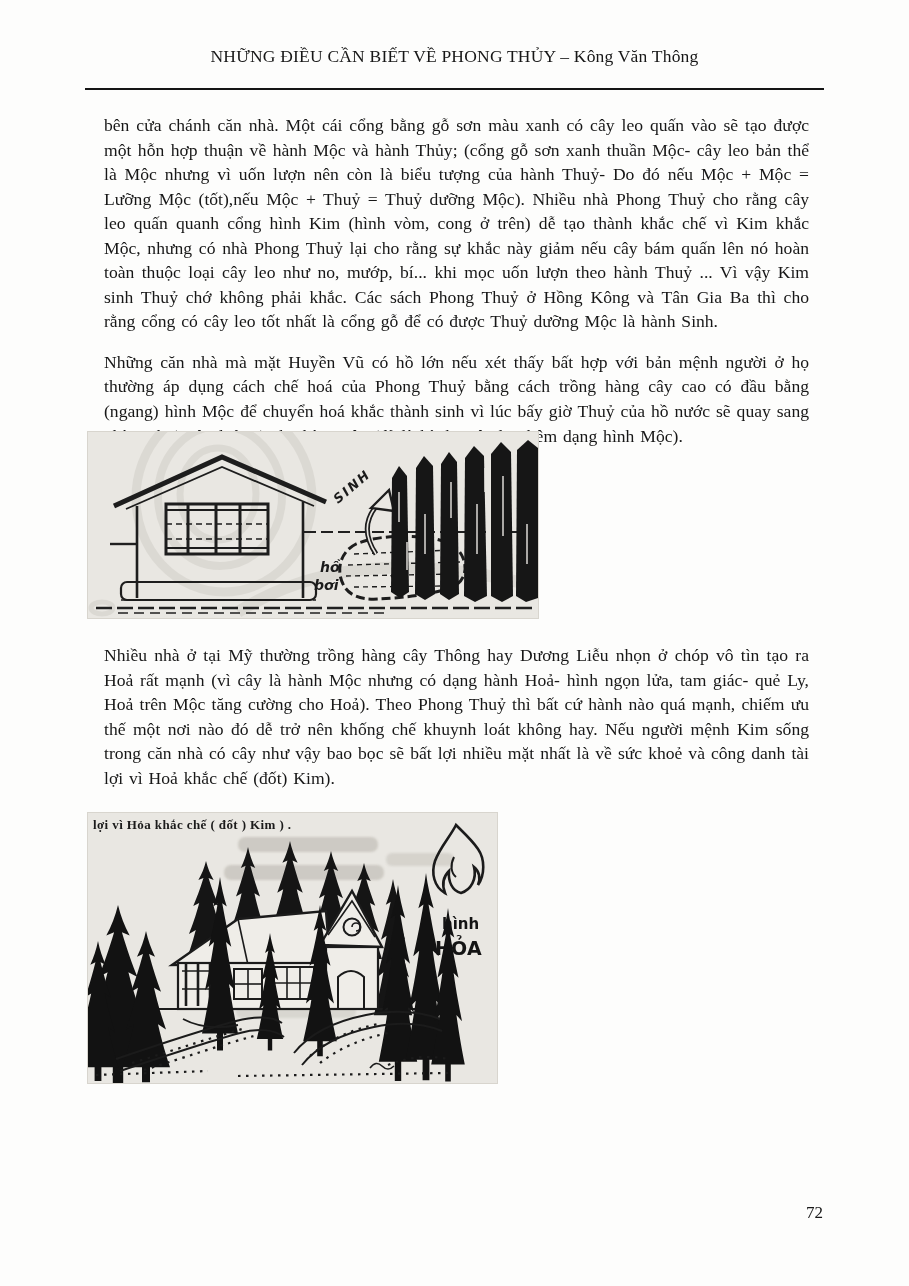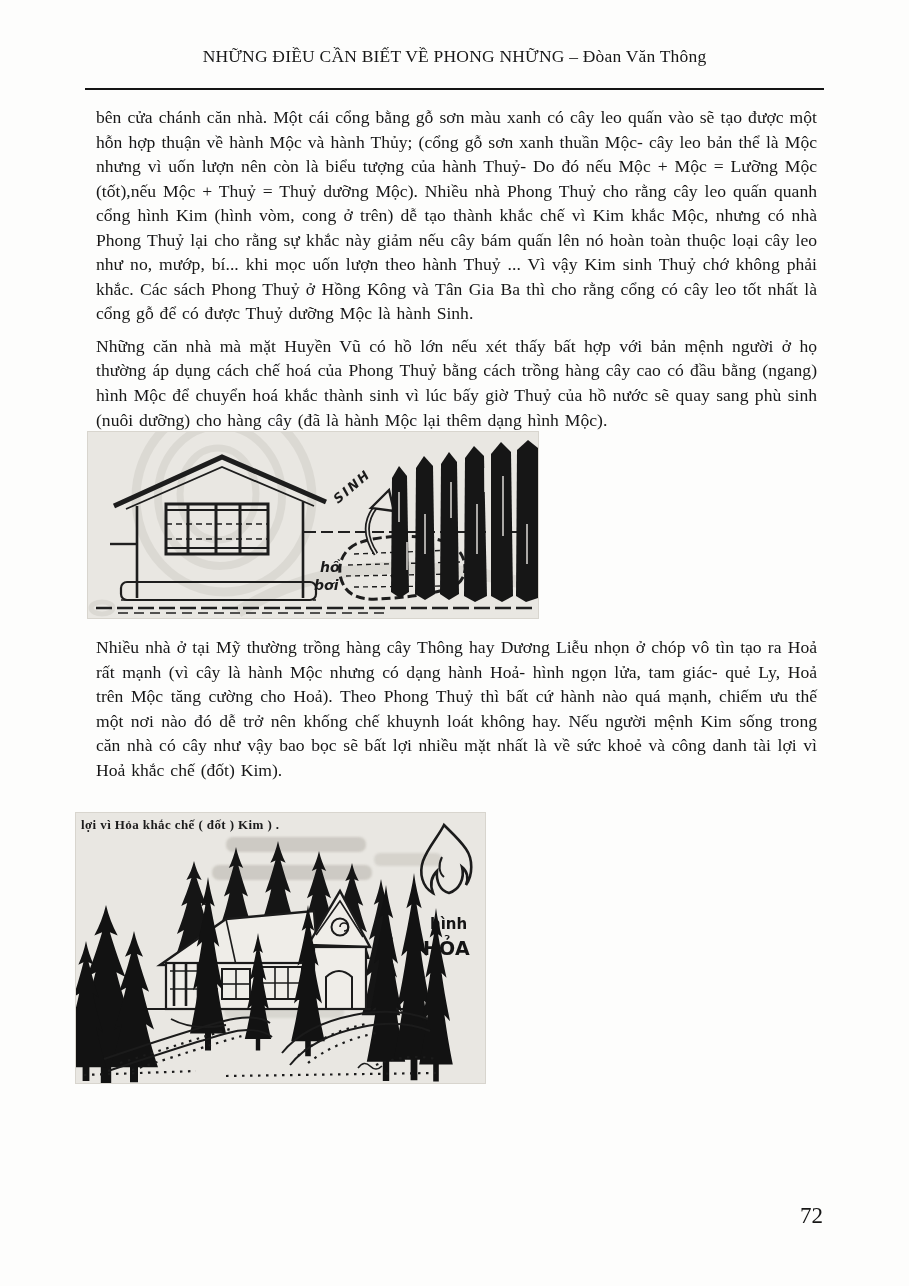--- a/index.html
+++ b/index.html
@@ -16,32 +16,32 @@
   }
   .header-rule {
     position:absolute; top:88px; left:85px; width:739px; height:2px;
     background:#151515;
   }
   .text-block {
     position:absolute; left:88px; width:737px;
     text-align:justify; font-size:17.6px; line-height:24.55px;
     word-spacing:1.5px;
   }
-  .text-block p { margin:8px; }
+  .text-block p { margin:16px; }
   #block-1 { top:97px; }
   #block-3 { top:627px; }
   .figure {
     position:absolute; background:#e9e7e2;
     box-shadow:0 0 0 1px #d8d5ce;
   }
   #figure-1 { left:88px; top:432px; width:450px; height:186px; }
-  #figure-2 { left:76px; top:813px; width:409px; height:270px;text-align:right; }
+  #figure-2 { left:88px; top:813px; width:409px; height:270px;text-align:right; }
   .page-number {
     position:absolute; top:1203px; left:750px; width:73px;
-    text-align:right; font-size:23px;
+    text-align:right; font-size:17px;
   }
   
   .hand-arrow {
     font-family:"DejaVu Sans",sans-serif; font-weight:bold; font-style:italic;
     font-size:13px; letter-spacing:2px; text-transform:uppercase; fill:#1b1b1b;
   }
   .hand-label {
     font-family:"DejaVu Sans",sans-serif; font-weight:bold; font-style:italic;
     font-size:14px; fill:#1b1b1b;
   }
@@ -50,21 +50,21 @@
   .print-caption {
     font-family:"Liberation Serif",serif; font-weight:bold;
     font-size:13px; letter-spacing:.4px; fill:#1b1b1b;
   }
 </style>
 </head>
 <body>
 
 <div class="page">
 
-  <div class="header-title">NHỮNG ĐIỀU CẦN BIẾT VỀ PHONG NHỮNG – Đòan Văn Thông</div>
+  <div class="header-title">NHỮNG ĐIỀU CẦN BIẾT VỀ PHONG THỦY – Kông Văn Thông</div>
   <div class="header-rule"></div>
 
   <div class="text-block" id="block-1">
     <p>bên cửa chánh căn nhà. Một cái cổng bằng gỗ sơn màu xanh có cây leo quấn vào sẽ tạo được một hỗn hợp thuận về hành Mộc và hành Thủy; (cổng gỗ sơn xanh thuần Mộc- cây leo bản thể là Mộc nhưng vì uốn lượn nên còn là biểu tượng của hành Thuỷ- Do đó nếu Mộc + Mộc = Lưỡng Mộc (tốt),nếu Mộc + Thuỷ = Thuỷ dưỡng Mộc). Nhiều nhà Phong Thuỷ cho rằng cây leo quấn quanh cổng hình Kim (hình vòm, cong ở trên) dễ tạo thành khắc chế vì Kim khắc Mộc, nhưng có nhà Phong Thuỷ lại cho rằng sự khắc này giảm nếu cây bám quấn lên nó hoàn toàn thuộc loại cây leo như no, mướp, bí... khi mọc uốn lượn theo hành Thuỷ ... Vì vậy Kim sinh Thuỷ chớ không phải khắc. Các sách Phong Thuỷ ở Hồng Kông và Tân Gia Ba thì cho rằng cổng có cây leo tốt nhất là cổng gỗ để có được Thuỷ dưỡng Mộc là hành Sinh.</p>
     <p>Những căn nhà mà mặt Huyền Vũ có hồ lớn nếu xét thấy bất hợp với bản mệnh người ở họ thường áp dụng cách chế hoá của Phong Thuỷ bằng cách trồng hàng cây cao có đầu bằng (ngang) hình Mộc để chuyển hoá khắc thành sinh vì lúc bấy giờ Thuỷ của hồ nước sẽ quay sang phù sinh (nuôi dưỡng) cho hàng cây (đã là hành Mộc lại thêm dạng hình Mộc).</p>
   </div>
 
   <div class="figure" id="figure-1">
     <svg width="450" height="186" viewBox="0 0 450 186">
 

